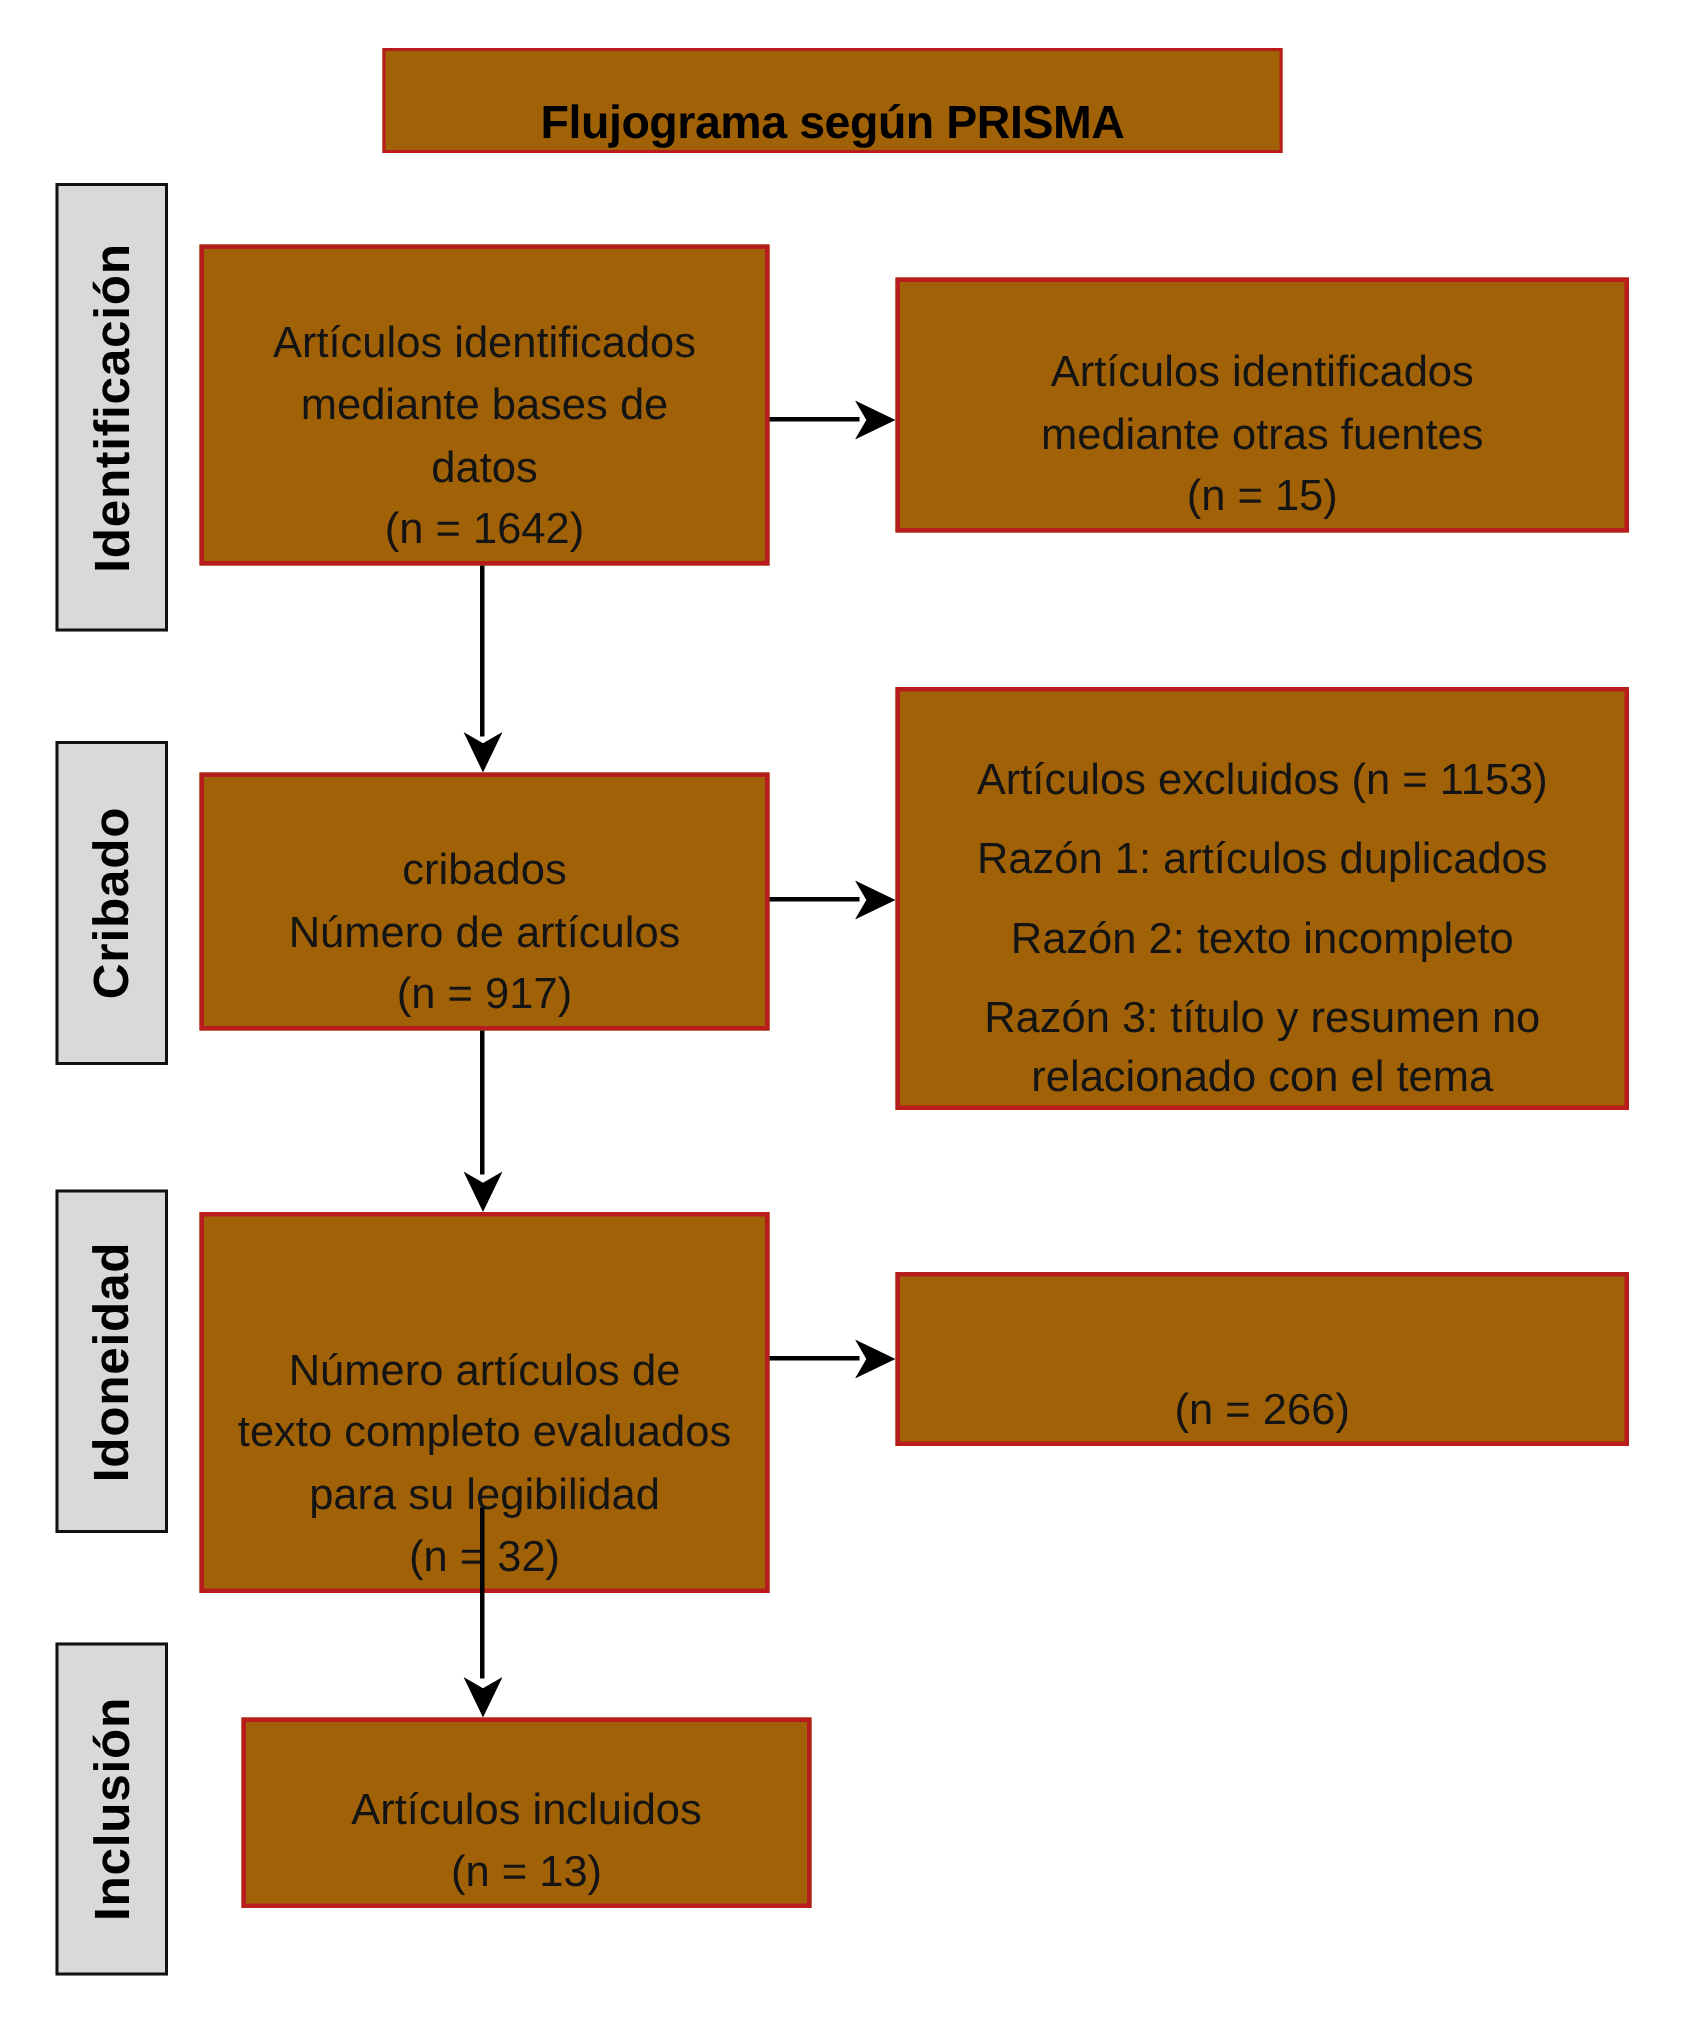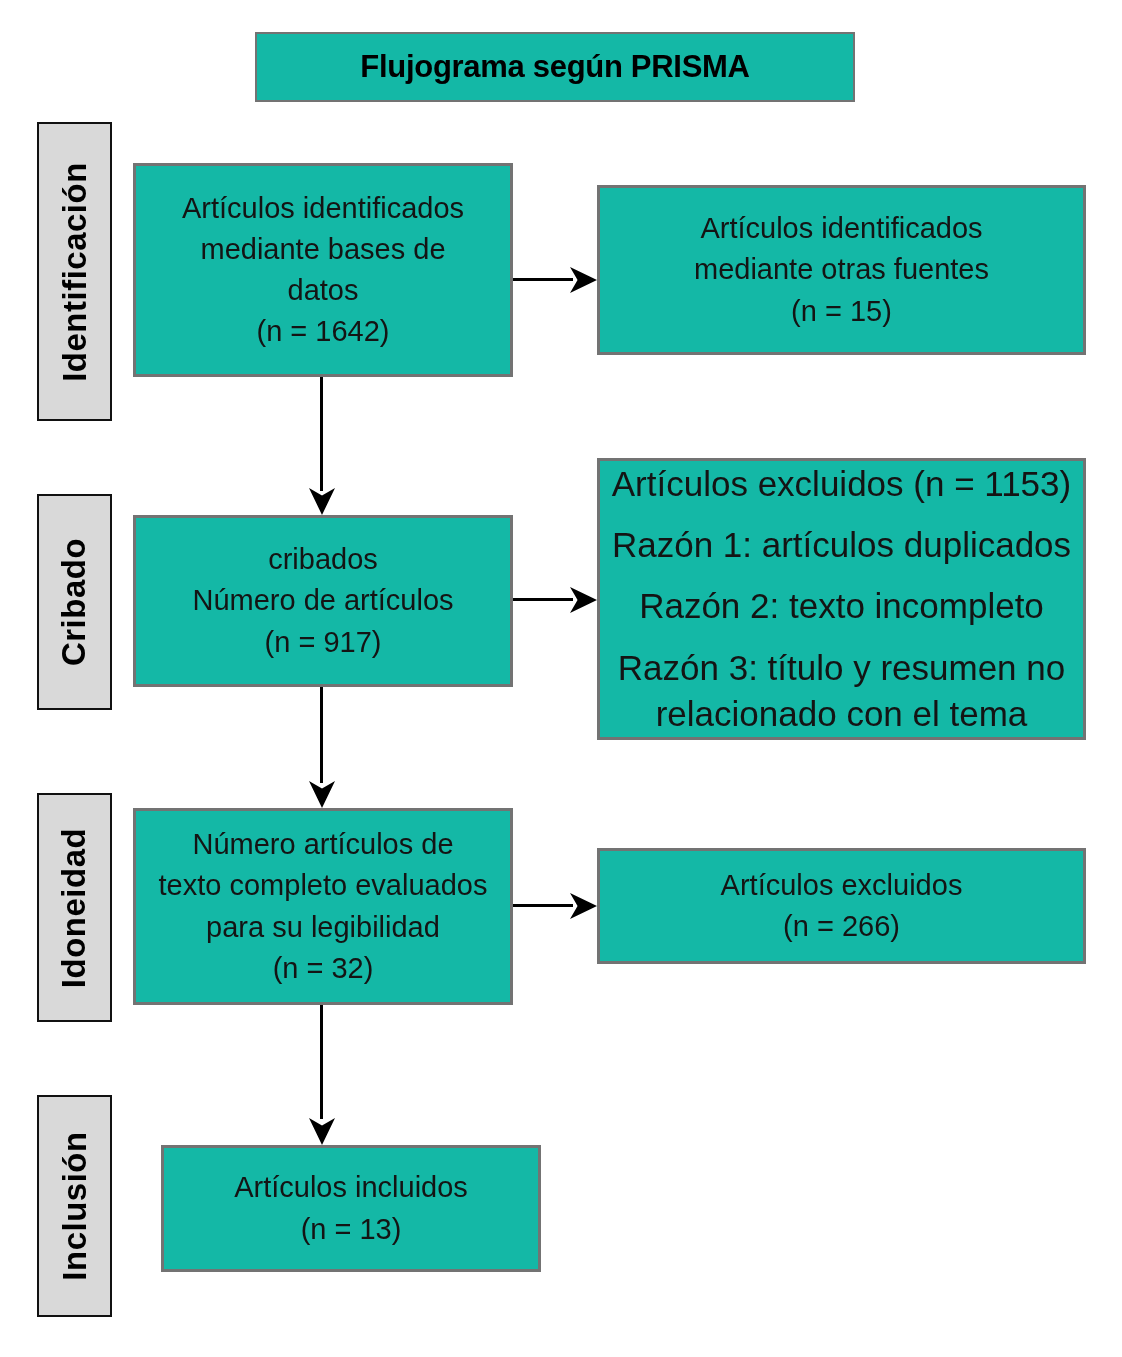--- a/index.html
+++ b/index.html
@@ -10,25 +10,25 @@
   }
   .canvas {
     position: relative;
     width: 1122px;
     height: 1357px;
     background: #ffffff;
     overflow: hidden;
   }
   .box {
     position: absolute;
-    background: #14b8a6;
-    border: 3px solid #737373;
+    background: #a16207;
+    border: 3px solid #b91c1c;
     box-sizing: border-box;
     display: flex;
-    align-items: center;
+    align-items: flex-end;
     justify-content: center;
     text-align: center;
     color: #141414;
   }
   .title-box {
     left: 255px; top: 32px; width: 600px; height: 70px;
     border-width: 2px;
   }
   .title-text {
     font-weight: 700;
@@ -57,35 +57,35 @@
     color: #000000;
   }
   .stage-identification { top: 122px; height: 299px; }
   .stage-screening      { top: 494px; height: 216px; }
   .stage-eligibility    { top: 793px; height: 229px; }
   .stage-inclusion      { top: 1095px; height: 222px; }
 
   .main-box { left: 133px; width: 380px; }
   .main-identification { top: 163px; height: 214px; }
   .main-screening      { top: 515px; height: 172px; }
-  .main-eligibility    { top: 808px; height: 197px; }
+  .main-eligibility    { top: 808px; height: 254px; }
   .main-inclusion      { top: 1145px; height: 127px; margin-left: 28px; }
 
   .side-box { left: 597px; width: 489px; }
   .side-other-sources { top: 185px; height: 170px; }
   .side-excluded-screening { top: 458px; height: 282px; }
   .side-excluded-eligibility { top: 848px; height: 116px; }
 
   .flow-text {
     font-size: 29px;
     line-height: 1.42;
     padding: 0 8px;
   }
   .excl-content {
-    font-size: 35px;
+    font-size: 29px;
     line-height: 1.32;
     padding: 0 0;
   }
   .reason { margin-top: 15px; }
 
   .vline {
     position: absolute;
     width: 3px;
     background: #000000;
   }
@@ -171,21 +171,20 @@
   <div class="box side-box side-excluded-screening">
     <div class="excl-content">
       <div>Artículos excluidos (n = 1153)</div>
       <div class="reason">Razón 1: artículos duplicados</div>
       <div class="reason">Razón 2: texto incompleto</div>
       <div class="reason">Razón 3: título y resumen no relacionado con el tema</div>
     </div>
   </div>
   <div class="box side-box side-excluded-eligibility">
     <div class="flow-text">
-        <div>Artículos excluidos</div>
         <div>(n = 266)</div>
       </div>
   </div>
 
   <div class="vline" style="left:320px; top:377px; height:114px;"></div>
   <div class="head-down" style="left:309px; top:488px;"></div>
 
   <div class="vline" style="left:320px; top:687px; height:96px;"></div>
   <div class="head-down" style="left:309px; top:781px;"></div>
 

